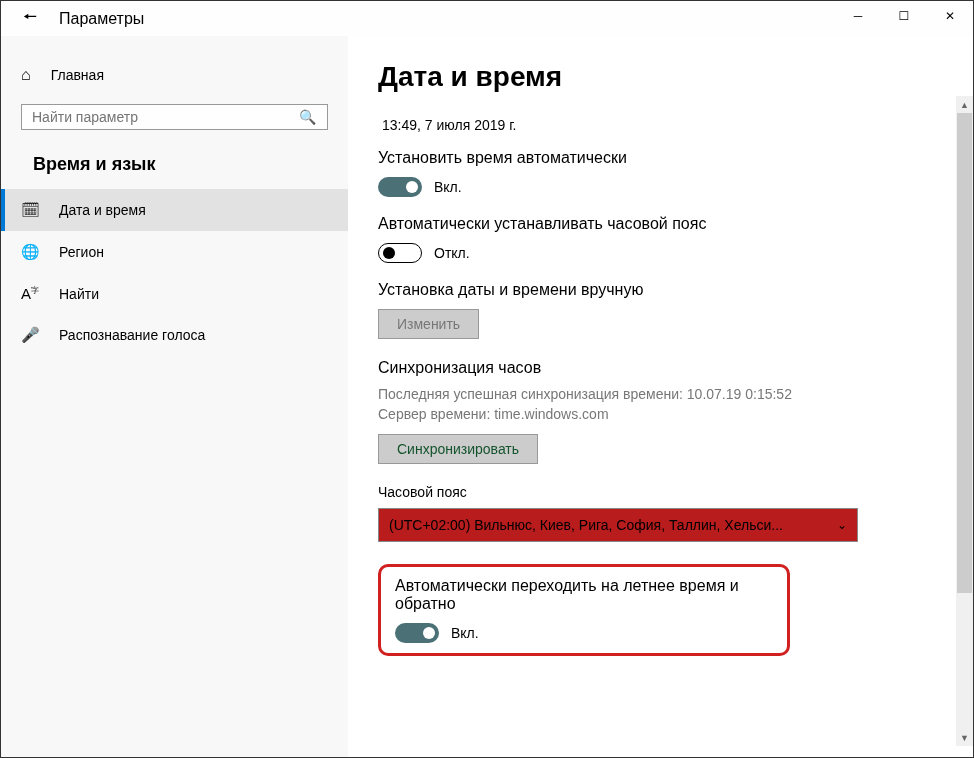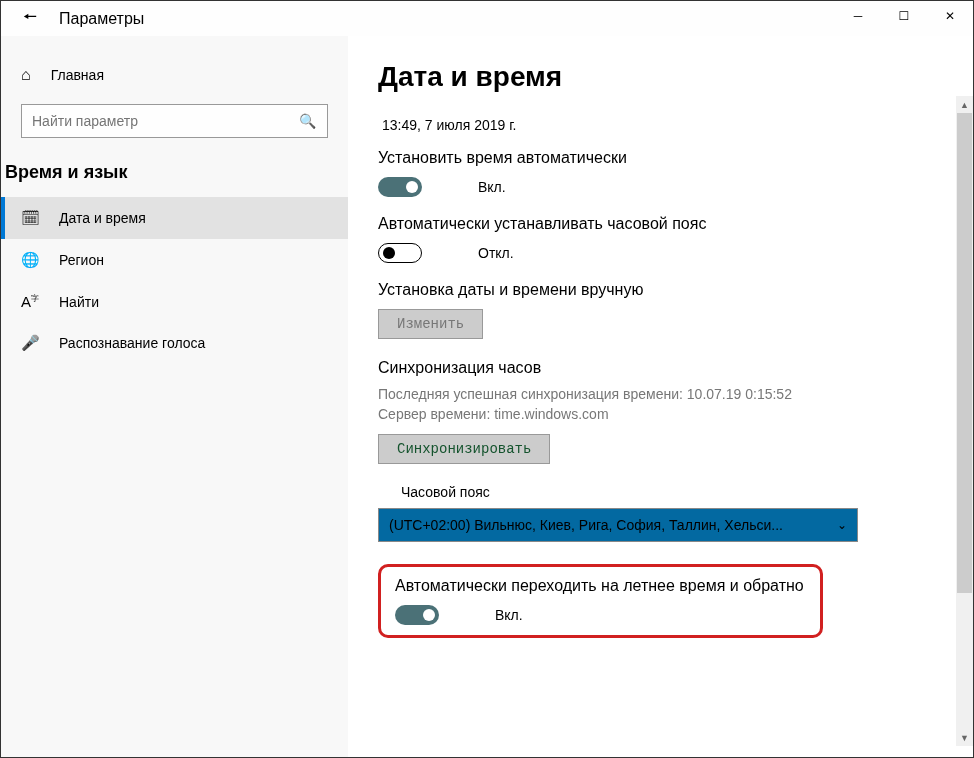--- a/index.html
+++ b/index.html
@@ -67,41 +67,41 @@
     padding: 10px 20px 10px 20px;
     font-size: 14px;
   }
   .home-row .icon {
     margin-right: 20px;
     font-size: 16px;
   }
   .search-box {
     margin: 10px 20px;
     border: 1px solid #999;
-    height: 34px;
+    height: 26px;
     display: flex;
     align-items: center;
     background: #fefefe;
   }
   .search-box input {
     flex: 1;
     border: none;
     outline: none;
     padding: 0 10px;
     font-size: 14px;
     font-family: inherit;
     background: transparent;
   }
   .search-box .icon {
     padding: 0 10px;
     color: #555;
     font-size: 14px;
   }
   .section-title {
-    padding: 14px 4px;
+    padding: 14px 32px;
     font-size: 18px;
     font-weight: 600;
   }
   .nav-item {
     display: flex;
     align-items: center;
     padding: 12px 20px 12px 20px;
     font-size: 14px;
   }
   .nav-item.active {
@@ -130,21 +130,21 @@
     font-size: 14px;
     margin: 24px 0 16px 4px;
   }
   .setting-group {
     margin-bottom: 18px;
   }
   .setting-label {
     font-size: 16px;
     margin-bottom: 10px;
   }
-  .toggle-row { display: flex; align-items: center; gap: 44px; }
+  .toggle-row { display: flex; align-items: center; }
   .toggle {
     width: 44px;
     height: 20px;
     border-radius: 10px;
     position: relative;
     margin-right: 12px;
   }
   .toggle.on { background: #4b7177; }
   .toggle.off { background: #fff; border: 1px solid #000; }
   .toggle .knob {
@@ -153,44 +153,44 @@
   }
   .toggle.on .knob { background: #fff; right: 4px; }
   .toggle.off .knob { background: #000; left: 4px; top: 3px; }
   .toggle-state { font-size: 14px; }
   .btn {
     border: 1px solid #999;
     background: #ccc;
     color: #777;
     padding: 6px 18px;
     font-size: 14px;
-    font-family: Liberation Mono, monospace;
+    font-family: Liberation Sans, sans-serif;
   }
   .btn.enabled { color: #14532d; }
   .sync-block { margin-top: 20px; margin-bottom: 20px; }
   .sync-title { font-size: 16px; margin-bottom: 8px; }
   .sync-info { font-size: 14px; color: #777; line-height: 1.4; margin-bottom: 10px; }
-  .tz-title { font-size: 14px; margin-bottom: 8px; margin-left: 23px; }
+  .tz-title { font-size: 14px; margin-bottom: 8px; }
   .dropdown {
     border: 1px solid #888;
     padding: 8px 10px;
     display: flex;
     justify-content: space-between;
     align-items: center;
     font-size: 14px;
     width: 480px;
-    background: #0369a1;
+    background: #b91c1c;
   }
   .dropdown .chev { font-size: 12px; }
   .highlight-box {
     border: 3px solid #d12020;
     border-radius: 10px;
     padding: 10px 14px;
     margin-top: 22px;
-    width: 445px;
+    width: 412px;
   }
   .scrollbar {
     position: absolute;
     right: 0;
     top: 60px;
     width: 17px;
     height: 650px;
     background: #f0f0f0;
   }
   .scrollbar .up, .scrollbar .down {

